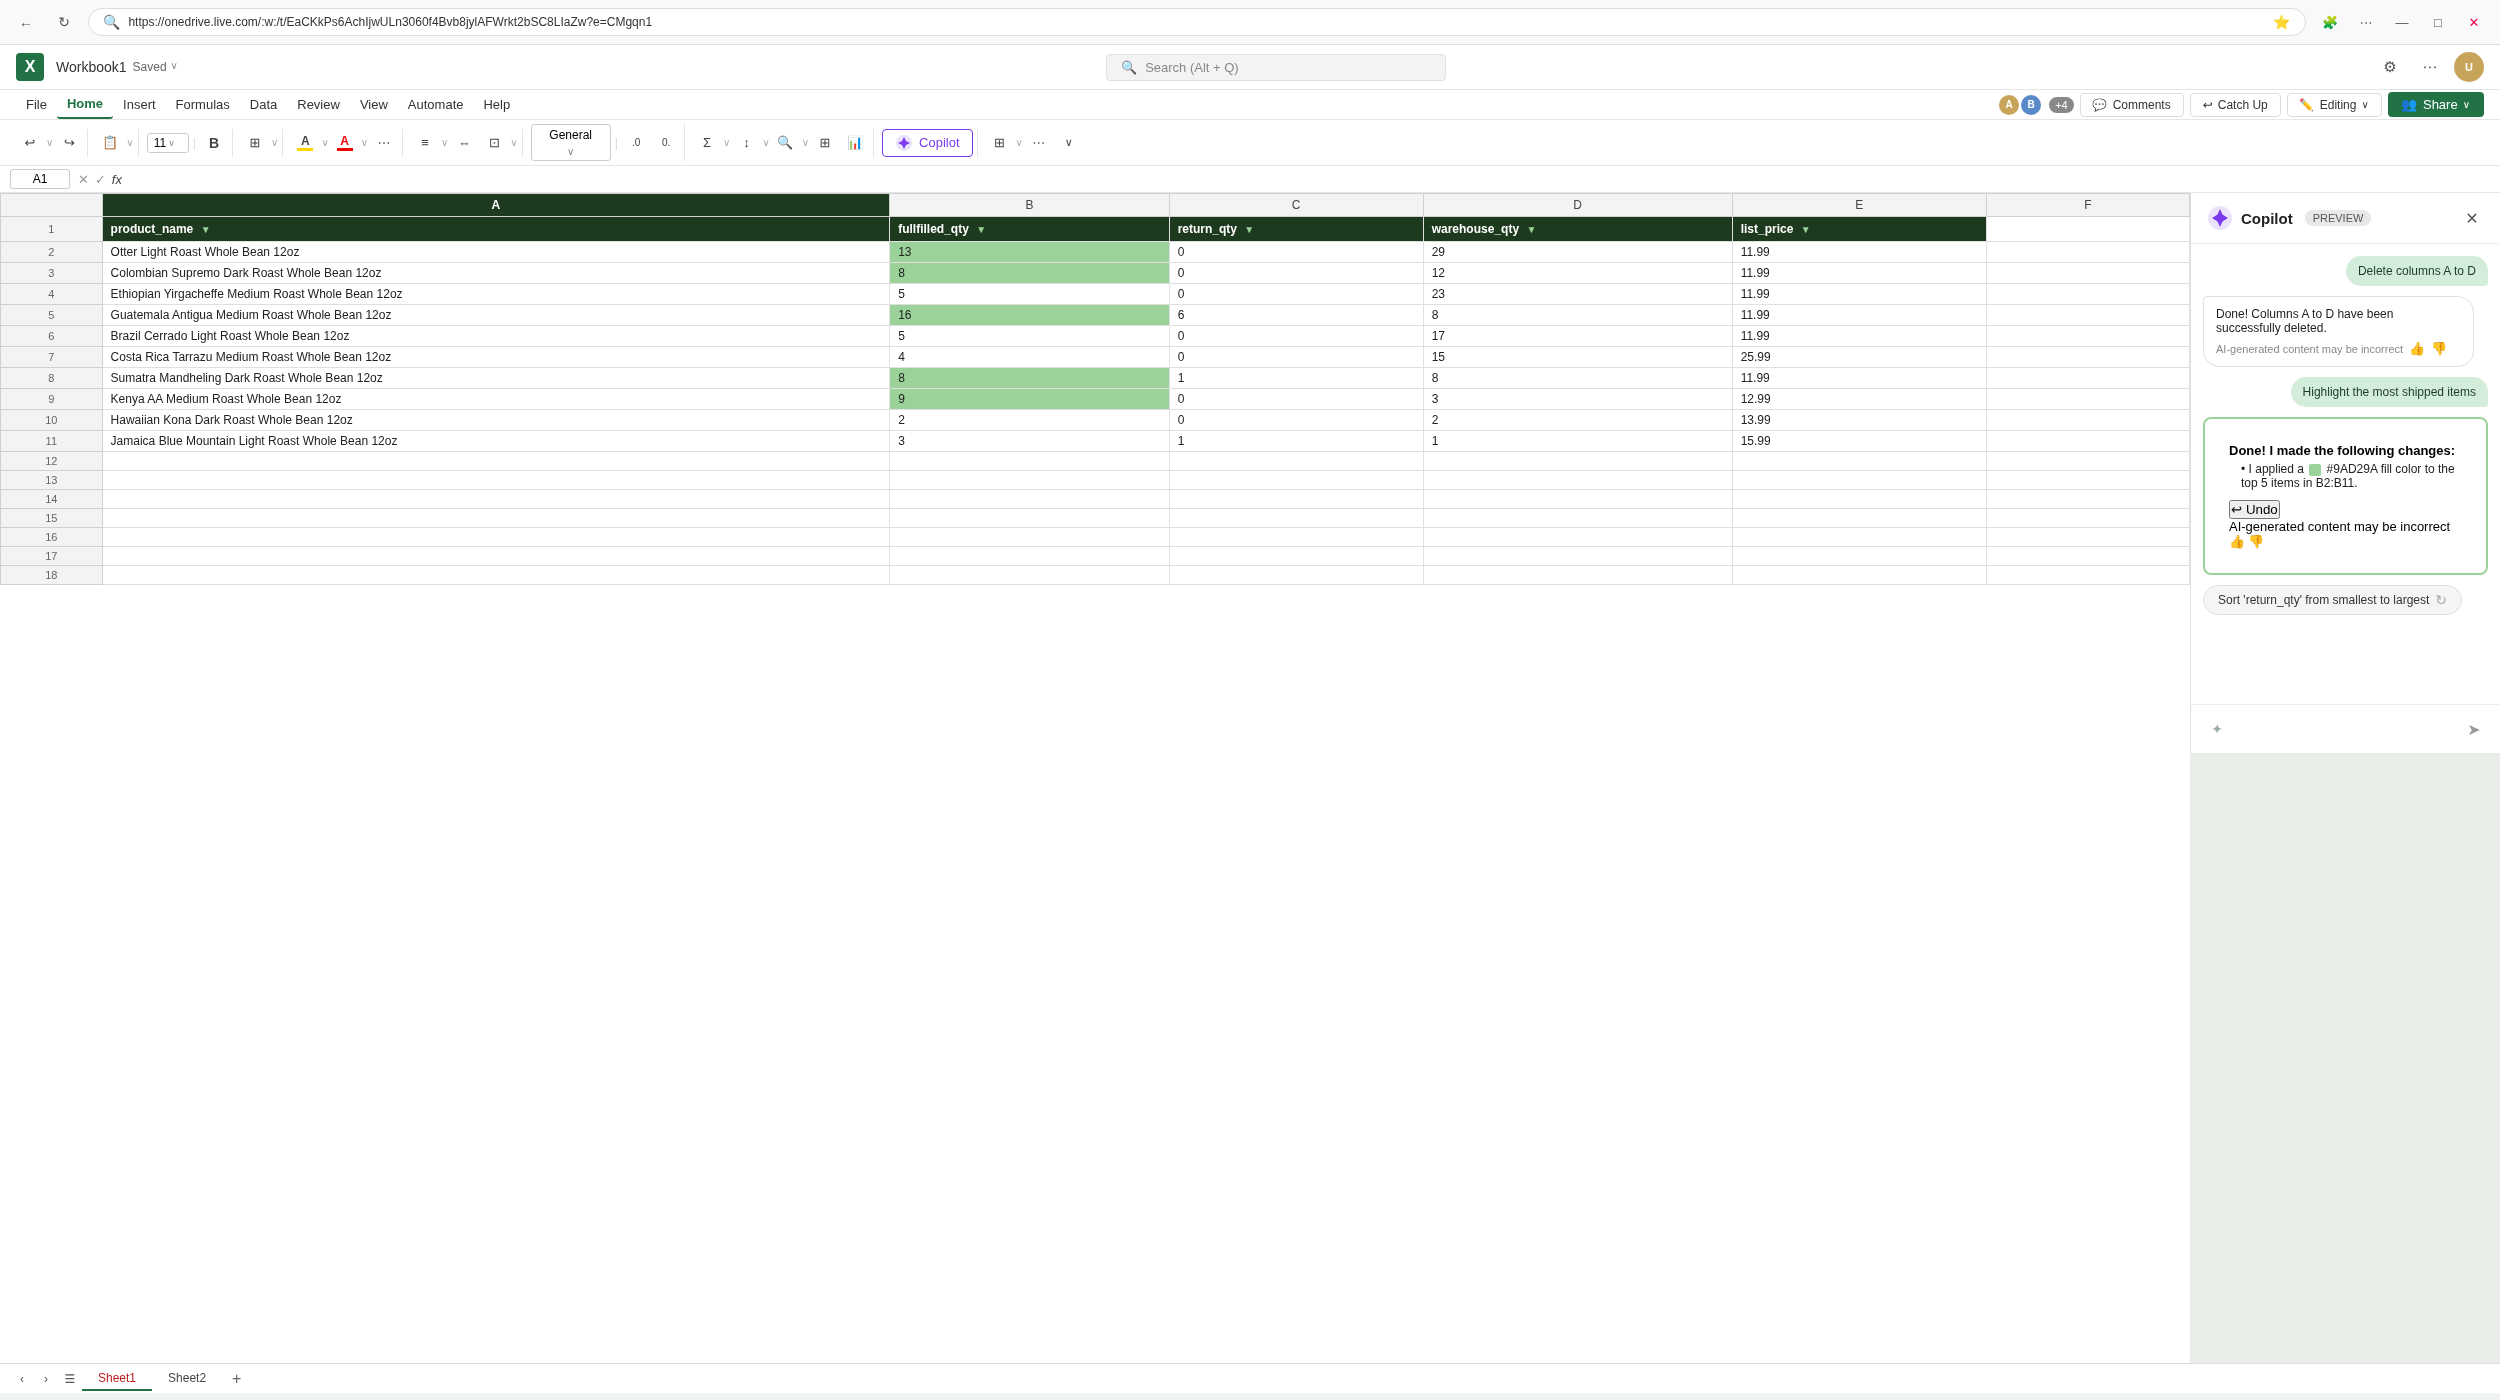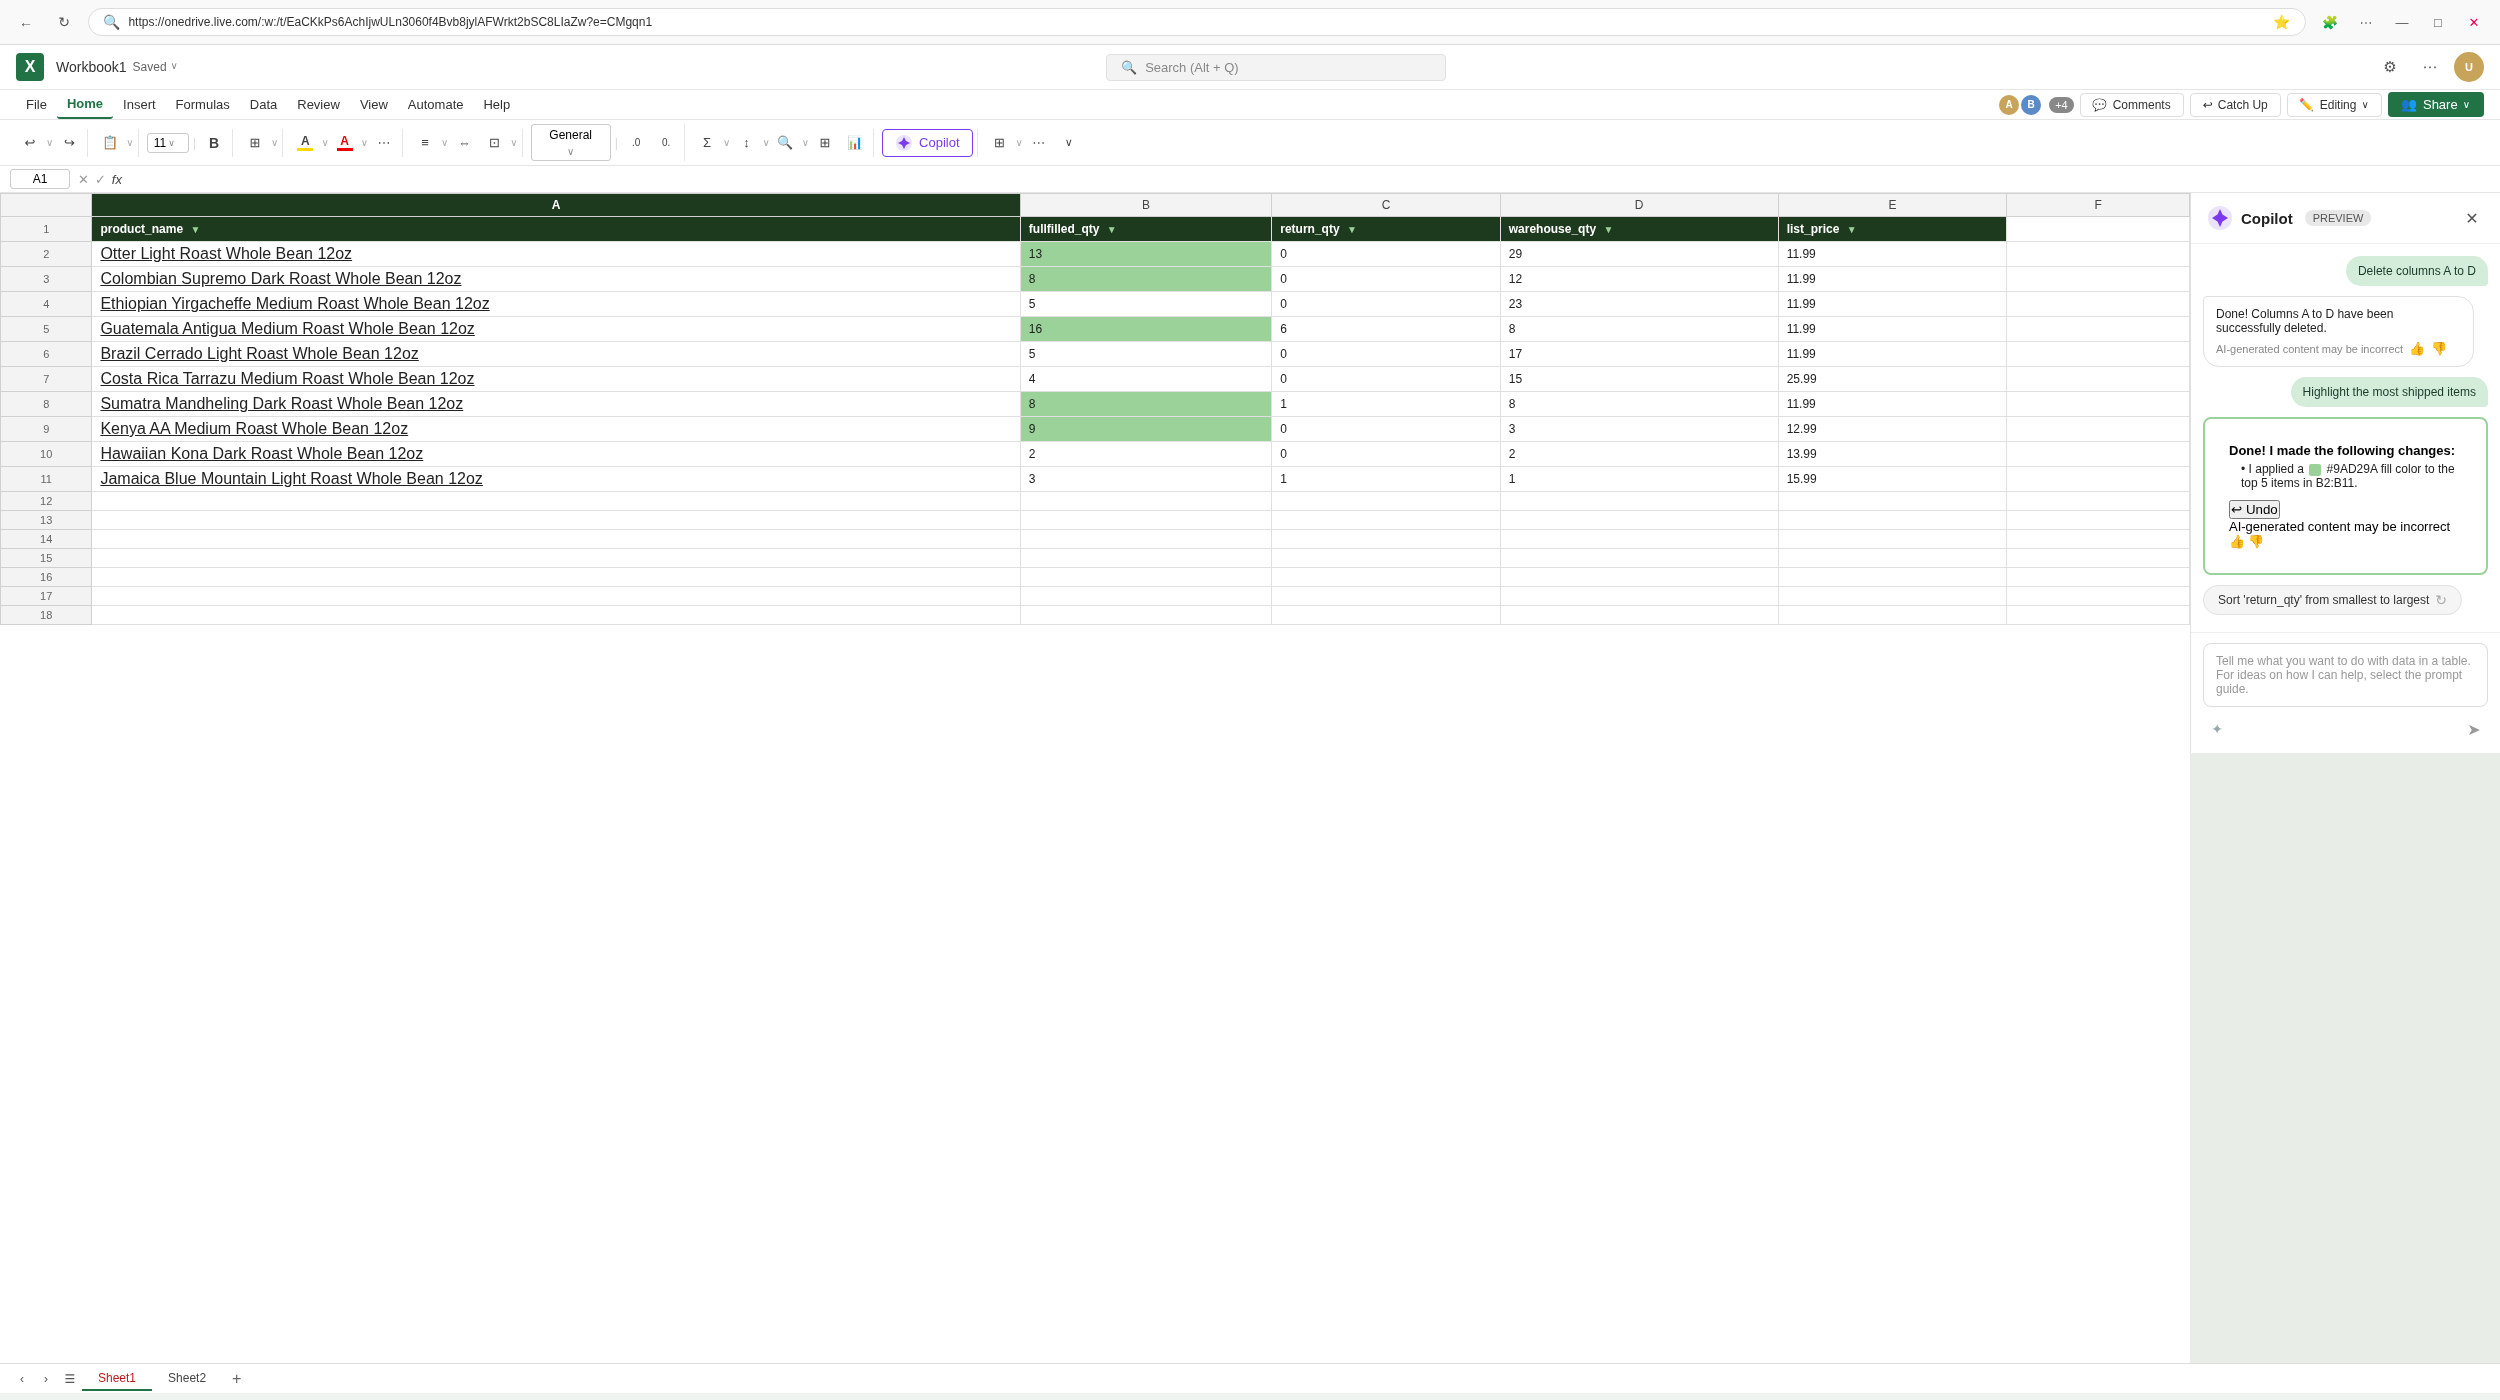--- a/index.html
+++ b/index.html
@@ -64,21 +64,21 @@
     
     .row-num { width: 40px; min-width: 40px; background: #f3f3f3; border: 1px solid #d0d0d0; text-align: center; font-size: 11px; color: #666; padding: 3px 2px; user-select: none; }
     .corner-cell { width: 40px; background: #f3f3f3; border: 1px solid #d0d0d0; }
 
     
     .col-header { background: #f3f3f3; border: 1px solid #d0d0d0; text-align: center; font-size: 12px; color: #444; padding: 4px 6px; user-select: none; font-weight: 500; }
     .col-header.col-a { background: #1e3a1e; color: white; font-weight: bold; width: 310px; }
 
     
     td.cell { border: 1px solid #e0e0e0; padding: 3px 8px; font-size: 12px; color: #222; vertical-align: middle; white-space: nowrap; overflow: hidden; }
-    td.cell.col-a { font-size: 16px; text-decoration: underline; }
+    td.cell.col-a { font-size: 12px; }
     td.cell.header-row { background: #1e3a1e; color: white; font-weight: bold; padding: 5px 8px; font-size: 12px; }
     td.cell.header-row .filter-icon { color: #9ad29a; font-size: 10px; margin-left: 4px; }
 
     
     td.cell.green-highlight { background: #9ad29a; }
 
     
     .sheet-tabs { display: flex; align-items: center; background: white; border-top: 1px solid #ddd; padding: 0 10px; gap: 0; height: 30px; }
     .sheet-nav-btn { width: 24px; height: 24px; border: none; background: none; cursor: pointer; color: #555; font-size: 12px; display: flex; align-items: center; justify-content: center; }
     .sheet-tab { padding: 4px 16px; font-size: 12px; cursor: pointer; border-bottom: 2px solid transparent; color: #444; }
@@ -549,23 +549,20 @@
         </div>
       </div>
 
       <div class="suggested-prompt">
         <span>Sort 'return_qty' from smallest to largest</span>
         <span style="color:#aaa;font-size:14px;">↻</span>
       </div>
     </div>
 
     <div class="copilot-input-area">
-      <div class="copilot-input-box">
-        <span style="color:#999;">Tell me what you want to do with data in a table. For ideas on how I can help, select the prompt guide.</span>
-      </div>
       <div class="copilot-input-actions">
         <button class="copilot-wand-btn">✦</button>
         <button class="copilot-send-btn">➤</button>
       </div>
     </div>
   </div>
 </div>
 
 <div class="sheet-tabs">
   <button class="sheet-nav-btn">‹</button>

